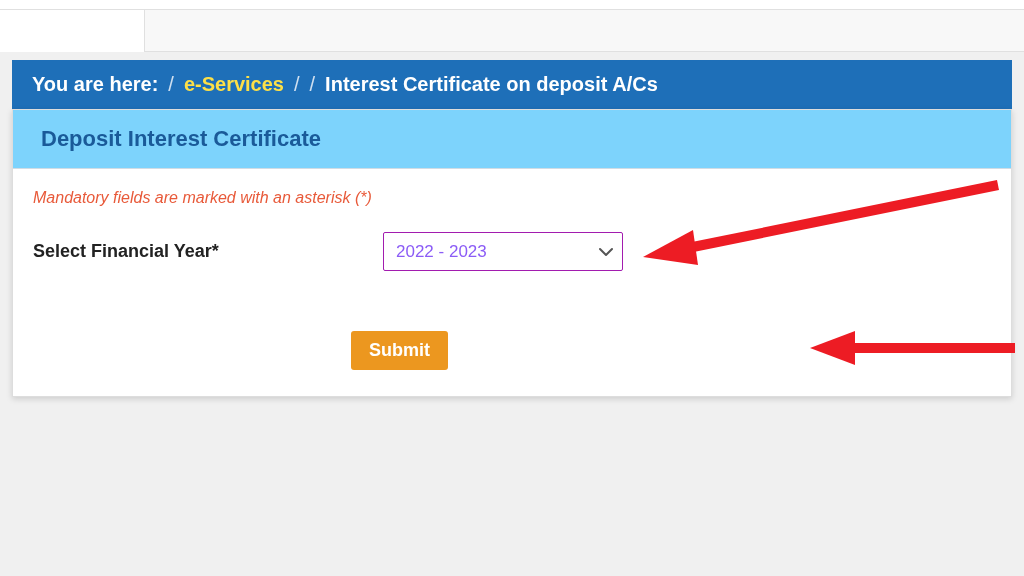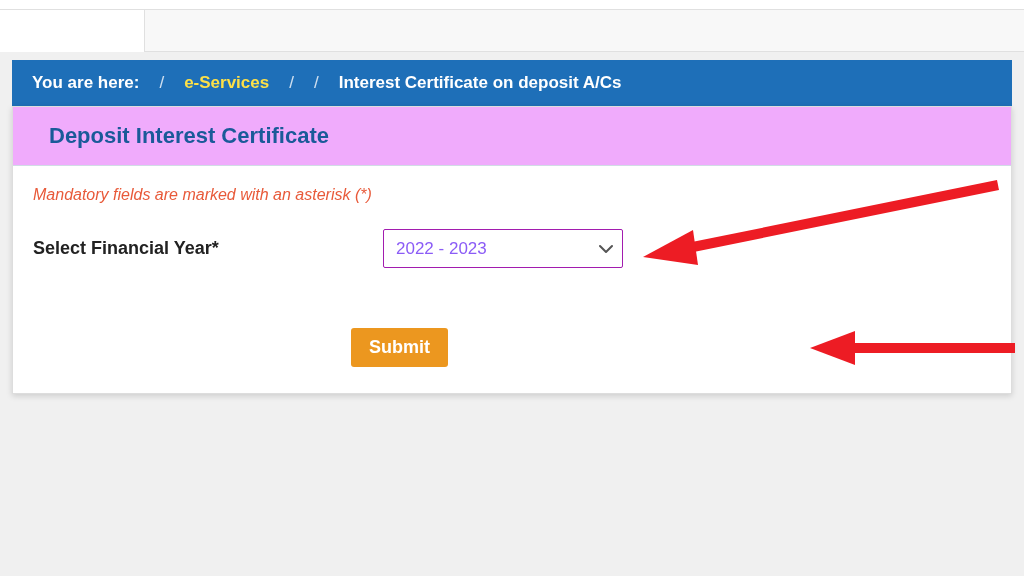--- a/index.html
+++ b/index.html
@@ -29,43 +29,43 @@
       background: #fff;
       width: 145px;
       height: 42px;
       border-right: 1px solid #e0e0e0;
     }
     .breadcrumb-bar {
       background: #1e6fb8;
       color: #fff;
       padding: 13px 20px;
       margin: 8px 12px 0 12px;
-      font-size: 17px;
+      font-size: 20px;
       font-weight: bold;
       display: flex;
       align-items: center;
-      gap: 20px;
+      gap: 10px;
     }
     .breadcrumb-bar .sep {
       color: #d0e0f0;
       font-weight: normal;
     }
     .breadcrumb-bar a {
       color: #fde047;
       text-decoration: none;
     }
     .panel {
       background: #fff;
       margin: 0 12px;
       box-shadow: 0 2px 6px rgba(0,0,0,0.15);
       border: 1px solid #ddd;
     }
     .panel-header {
-      background: #f0abfc;
-      padding: 16px 36px;
+      background: #7dd3fc;
+      padding: 16px 28px;
       font-size: 22px;
       font-weight: bold;
       color: #1a5a99;
       border-bottom: 1px solid #d0dce5;
     }
     .panel-body {
       padding: 20px 20px 26px 20px;
     }
     .mandatory-note {
       color: #e85a3a;

